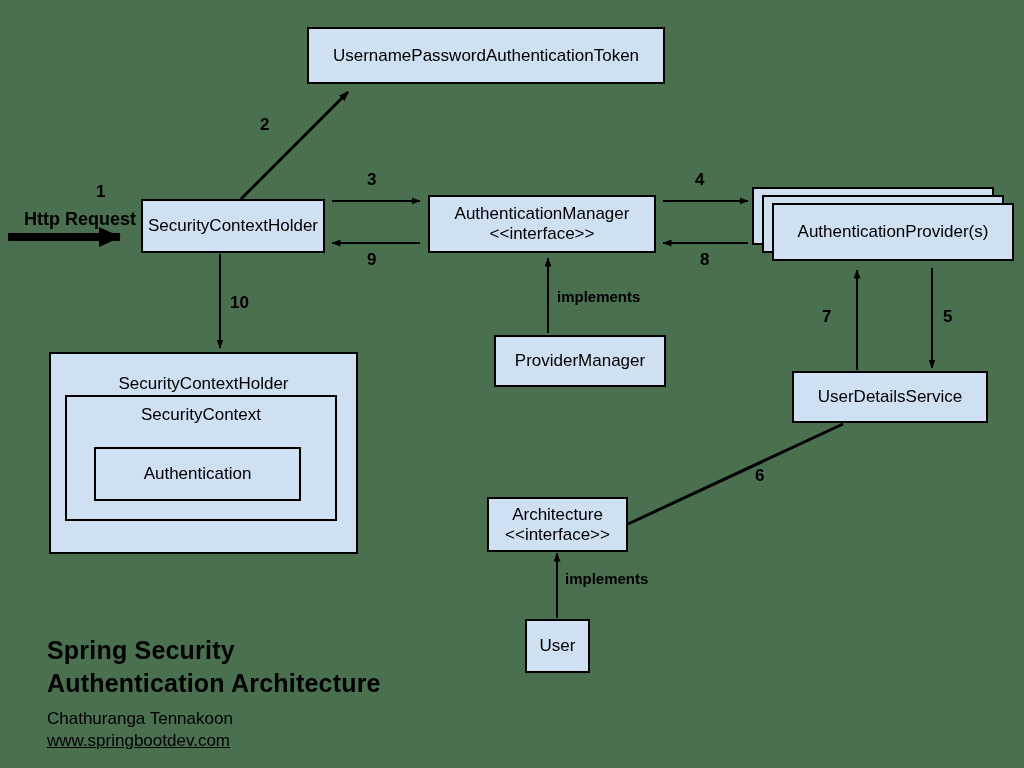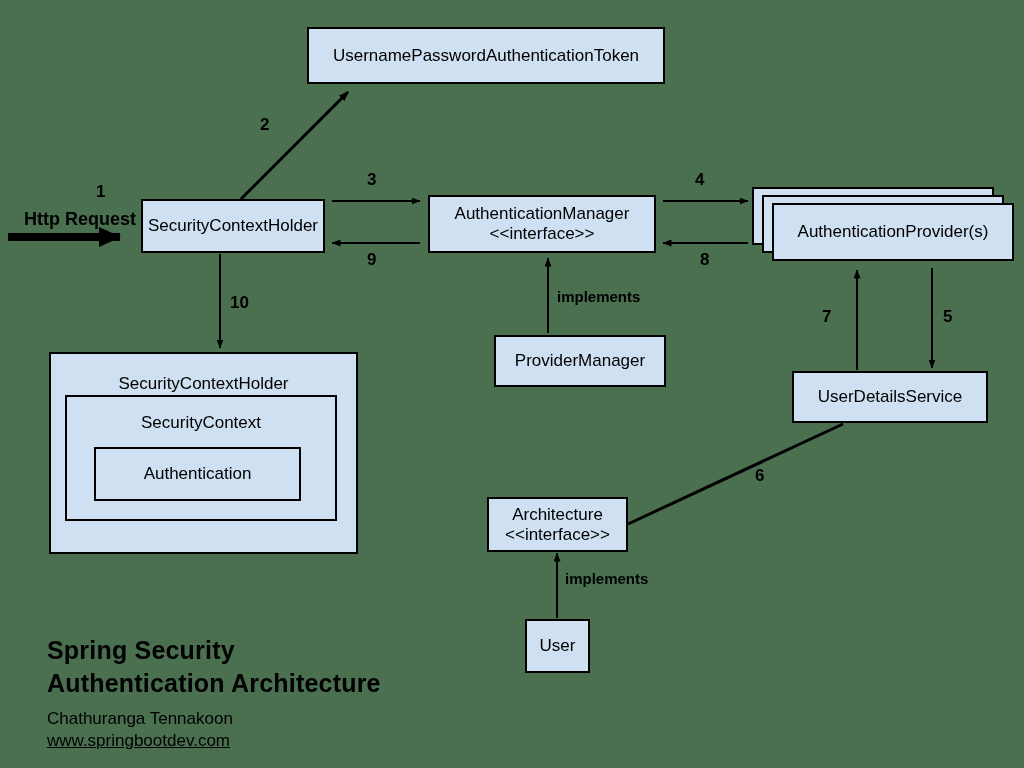--- a/index.html
+++ b/index.html
@@ -210,21 +210,21 @@
   </div>
 
   <div class="box" style="left:525px; top:619px; width:65px; height:54px;">
     <span>User</span>
   </div>
 
   <div class="box box-top" style="left:49px; top:352px; width:309px; height:202px;">
     <span style="margin-top:12px;">SecurityContextHolder</span>
   </div>
   <div class="box box-top" style="left:65px; top:395px; width:272px; height:126px; z-index:4;">
-    <span style="margin-top:8px;">SecurityContext</span>
+    <span style="">SecurityContext</span>
   </div>
   <div class="box" style="left:94px; top:447px; width:207px; height:54px; z-index:5;">
     <span>Authentication</span>
   </div>
 
   <div class="http-label" style="left:9px; top:209px;">Http Request</div>
 
   <div class="lbl" style="left:96px; top:182px;">1</div>
   <div class="lbl" style="left:260px; top:115px;">2</div>
   <div class="lbl" style="left:367px; top:170px;">3</div>

